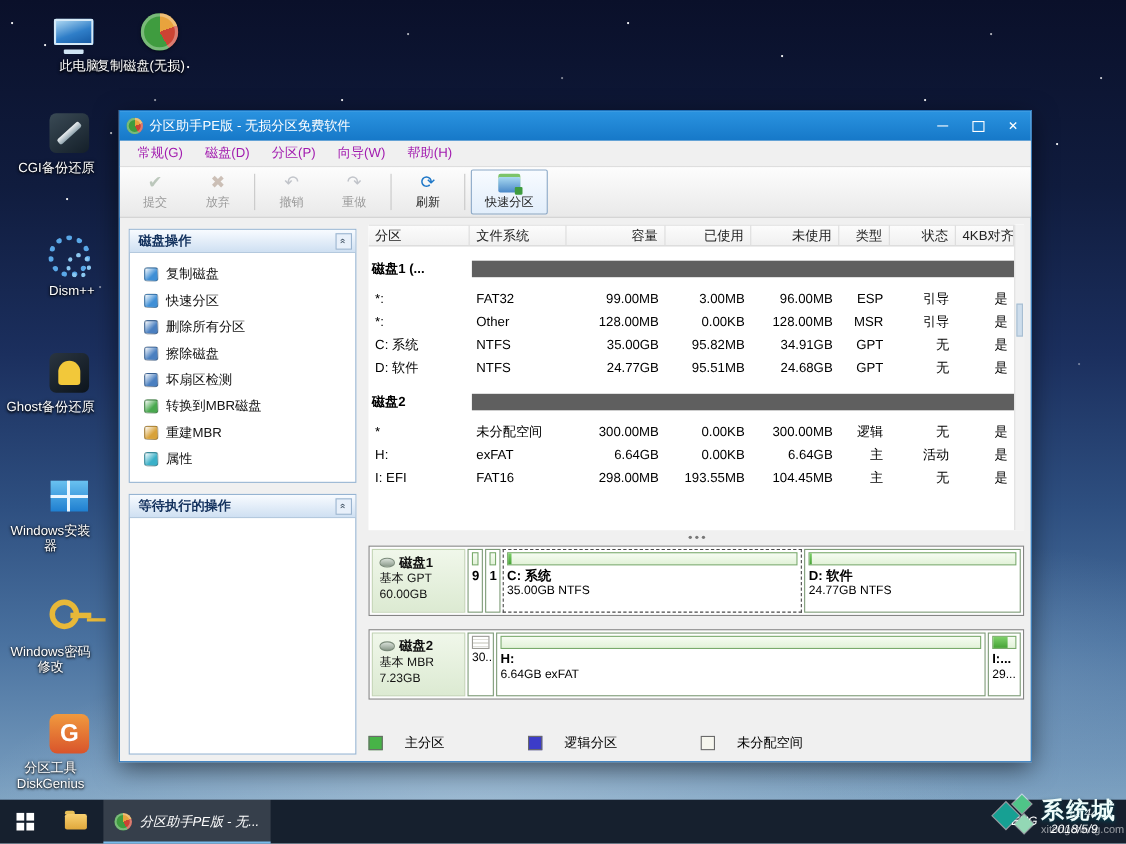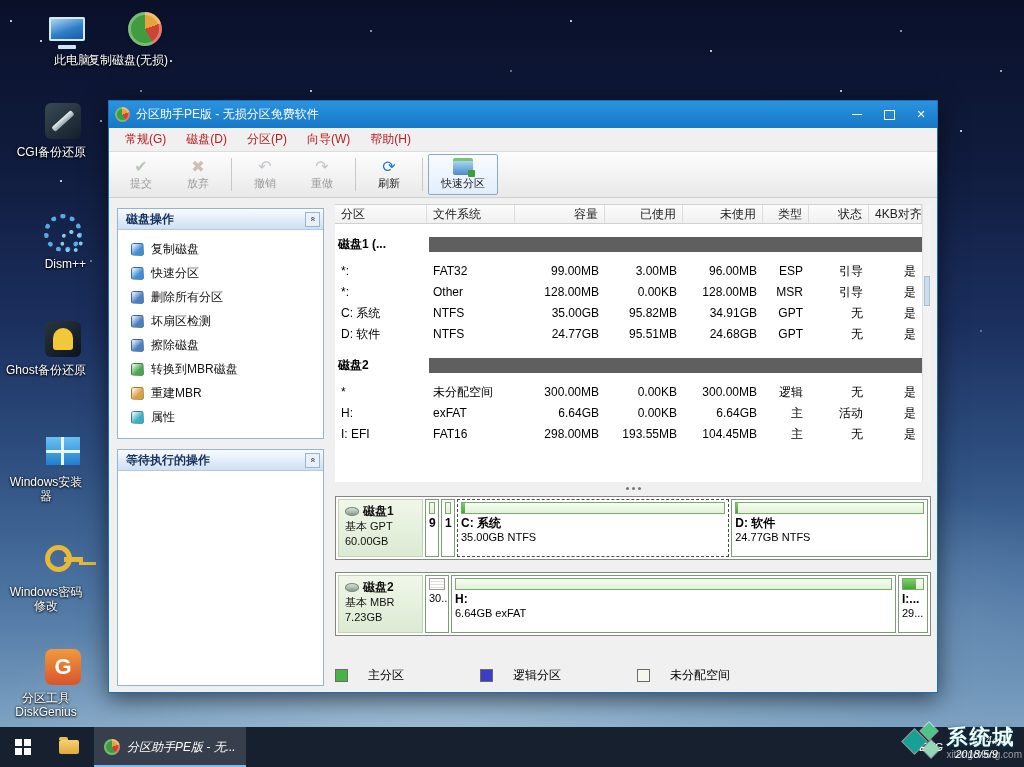--- a/index.html
+++ b/index.html
@@ -63,21 +63,21 @@
       box-shadow:inset 0 0 0 2px rgba(255,255,255,.3); }
   .title-text{ font-size:12px; }
   .ctls{ margin-left:auto; display:flex; height:100%; }
   .ctl{ width:32px; height:100%; display:flex; align-items:center; justify-content:center; cursor:default; }
   .ctl-min::before{ content:""; width:10px; height:1px; background:#fff; }
   .ctl-max::before{ content:""; width:9px; height:8px; border:1px solid #fff; }
   .ctl-close{ font-size:11px; color:#fff; }
   .ctl-close::before{ content:"\2715"; }
 
   .menubar{ height:24px; display:flex; align-items:center; padding:0 6px; background:#f0f0f0; border-bottom:1px solid #dcdcdc; }
-  .menu-item{ padding:3px 10px; color:#b91c1c; cursor:default; }
+  .menu-item{ padding:3px 10px; color:#a21caf; cursor:default; }
 
   .toolbar{ height:46px; display:flex; align-items:stretch; padding:2px 4px; gap:1px;
       background:linear-gradient(#fdfdfd,#e9e9e9); border-bottom:1px solid #cfcfcf; }
   .tb-sep{ width:1px; background:#c8c8c8; margin:4px 4px; }
   .tbtn{ width:56px; display:flex; flex-direction:column; align-items:center; justify-content:center; gap:1px; font-size:11px; color:#222; }
   .tbtn .tico{ font-size:16px; line-height:17px; }
   .tbtn.disabled{ color:#9b9b9b; }
   .tbtn.disabled .tico{ opacity:.45; filter:grayscale(.6); }
   .tbtn.highlight{ width:70px; border:1px solid #8aa8c8; border-radius:2px; background:linear-gradient(#f8fbff,#e2eefb); }
   .ticon-quick{ width:20px; height:14px; border-radius:2px; position:relative;
@@ -269,25 +269,25 @@
               <div class="sb-item">
                 <span class="sb-ico" style="background: linear-gradient(135deg, rgba(255, 255, 255, 0.75), rgb(63, 143, 214) 60%);"></span>
                 <span>快速分区</span>
               </div>
               <div class="sb-item">
                 <span class="sb-ico" style="background: linear-gradient(135deg, rgba(255, 255, 255, 0.75), rgb(74, 127, 192) 60%);"></span>
                 <span>删除所有分区</span>
               </div>
               <div class="sb-item">
                 <span class="sb-ico" style="background: linear-gradient(135deg, rgba(255, 255, 255, 0.75), rgb(74, 127, 192) 60%);"></span>
+                <span>擦除磁盘</span>
+              </div>
+              <div class="sb-item">
+                <span class="sb-ico" style="background: linear-gradient(135deg, rgba(255, 255, 255, 0.75), rgb(74, 127, 192) 60%);"></span>
                 <span>坏扇区检测</span>
-              </div>
-              <div class="sb-item">
-                <span class="sb-ico" style="background: linear-gradient(135deg, rgba(255, 255, 255, 0.75), rgb(74, 127, 192) 60%);"></span>
-                <span>擦除磁盘</span>
               </div>
               <div class="sb-item">
                 <span class="sb-ico" style="background: linear-gradient(135deg, rgba(255, 255, 255, 0.75), rgb(73, 168, 79) 60%);"></span>
                 <span>转换到MBR磁盘</span>
               </div>
               <div class="sb-item">
                 <span class="sb-ico" style="background: linear-gradient(135deg, rgba(255, 255, 255, 0.75), rgb(216, 162, 58) 60%);"></span>
                 <span>重建MBR</span>
               </div>
               <div class="sb-item">

